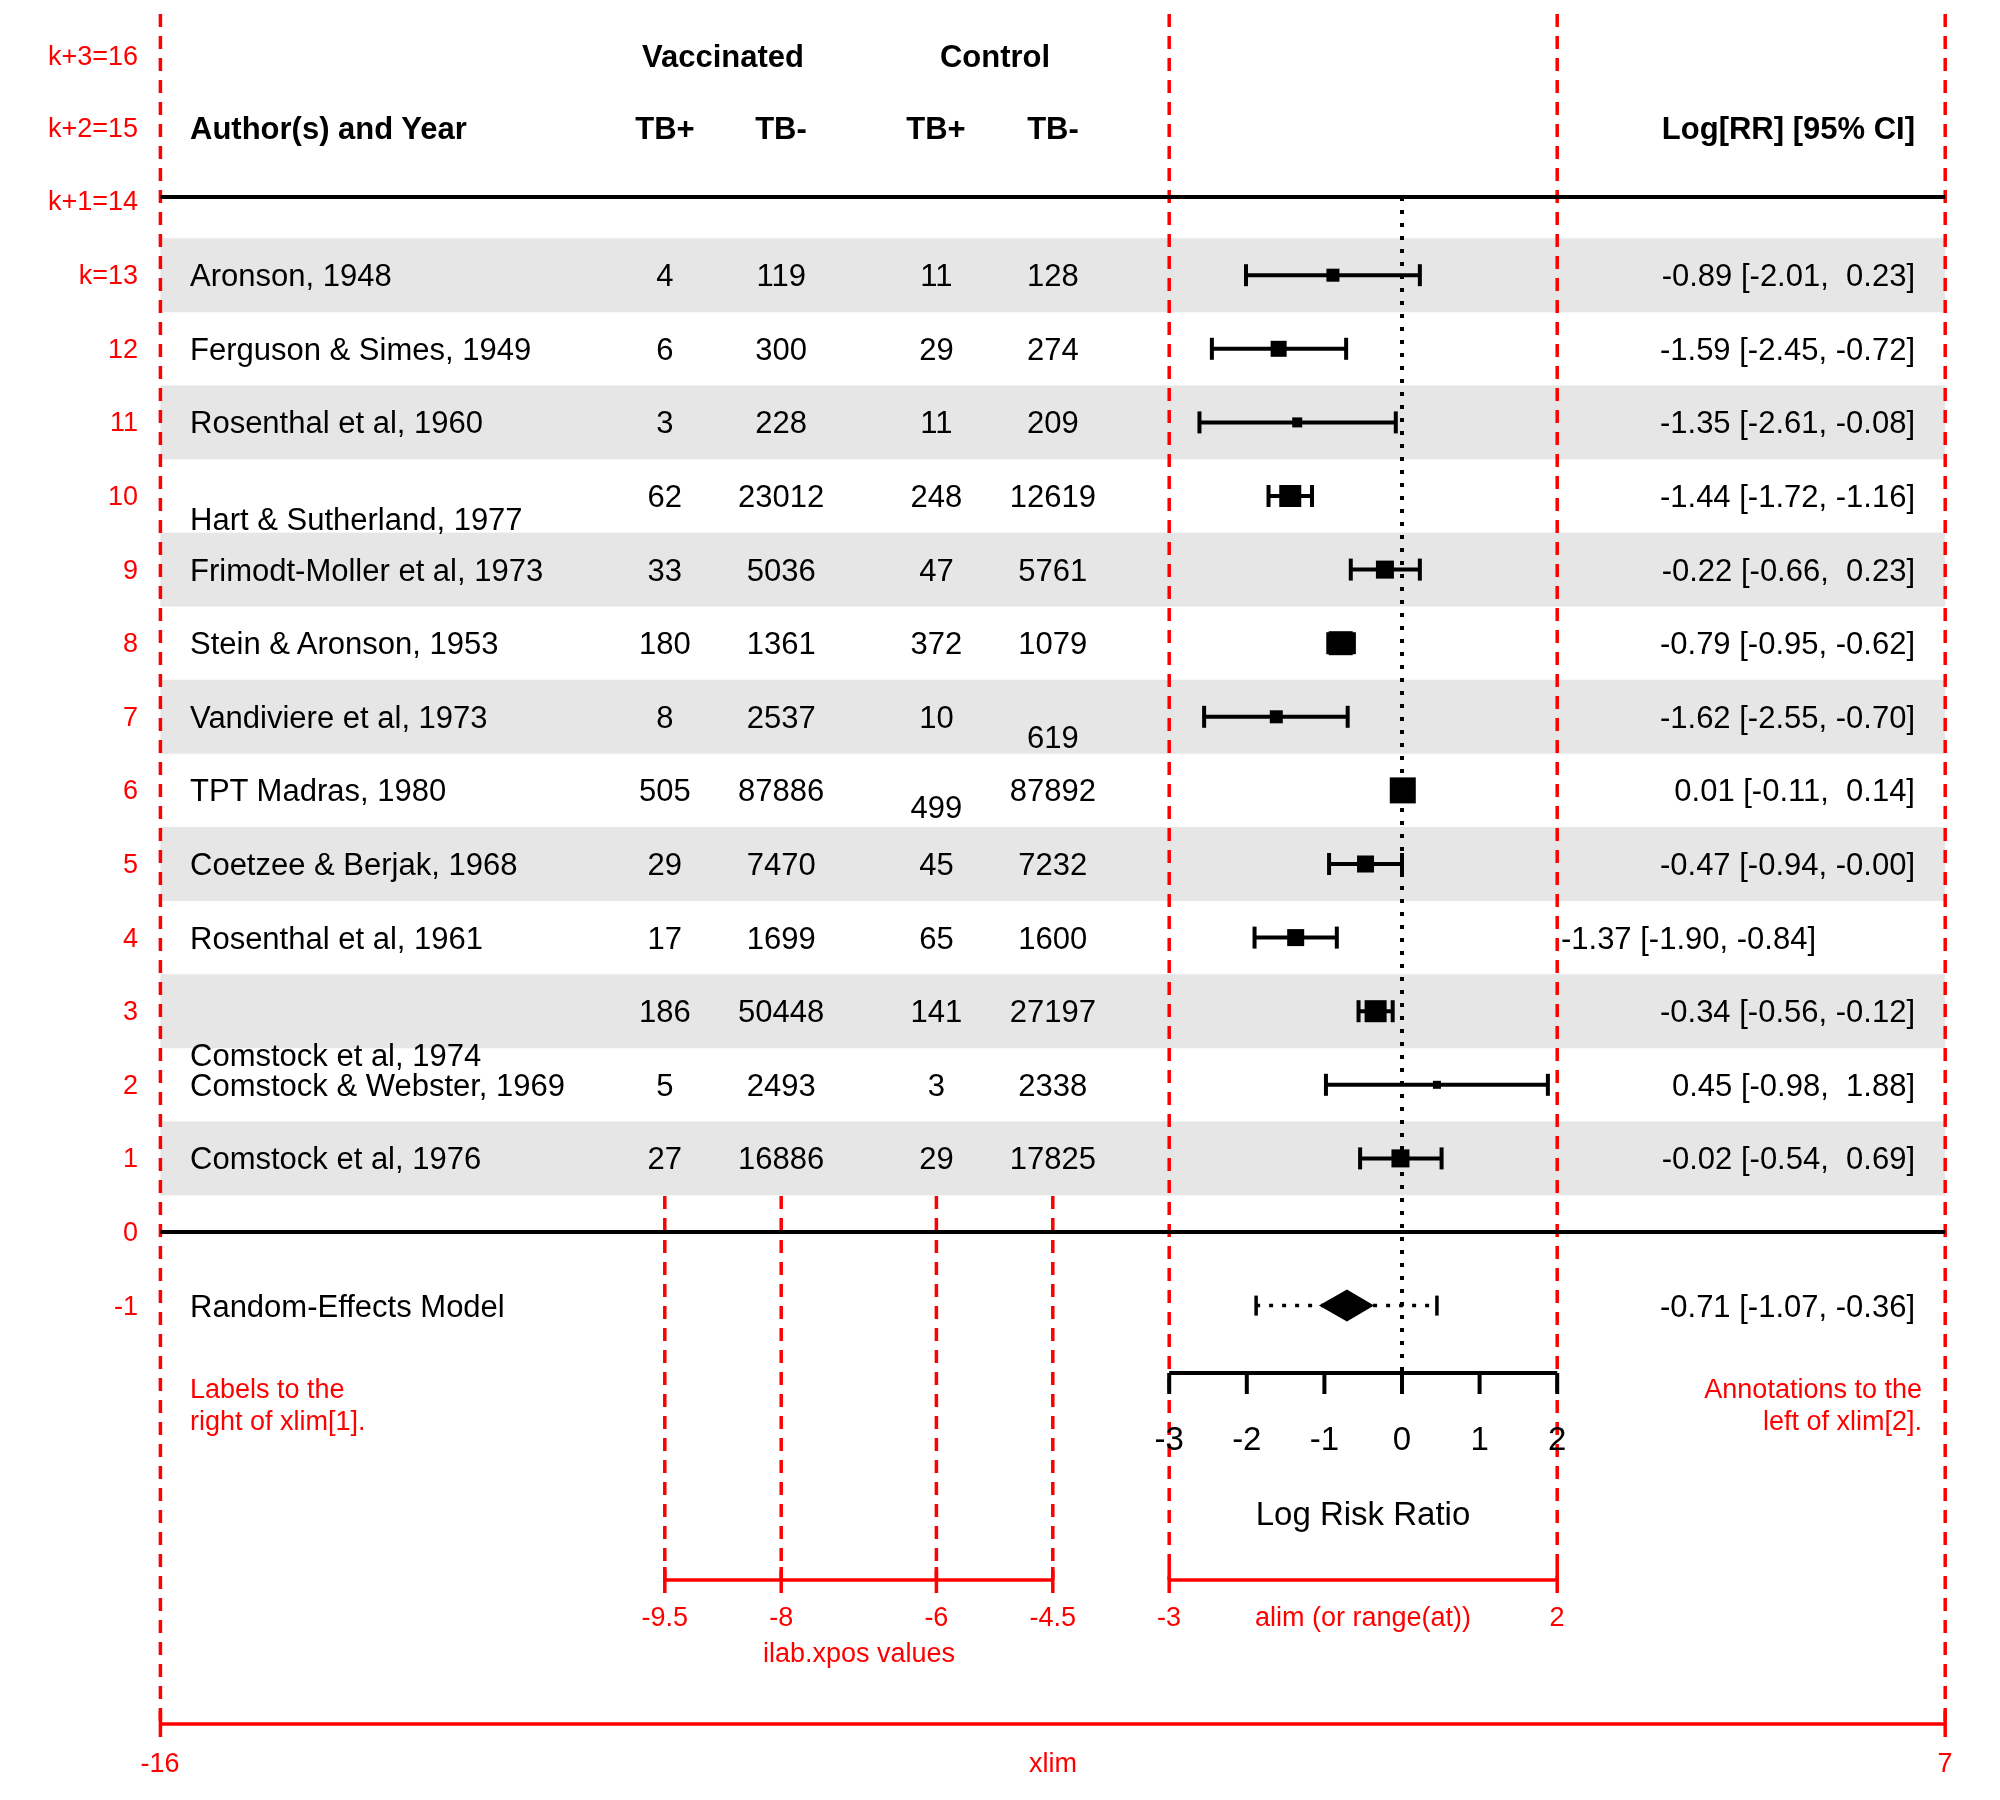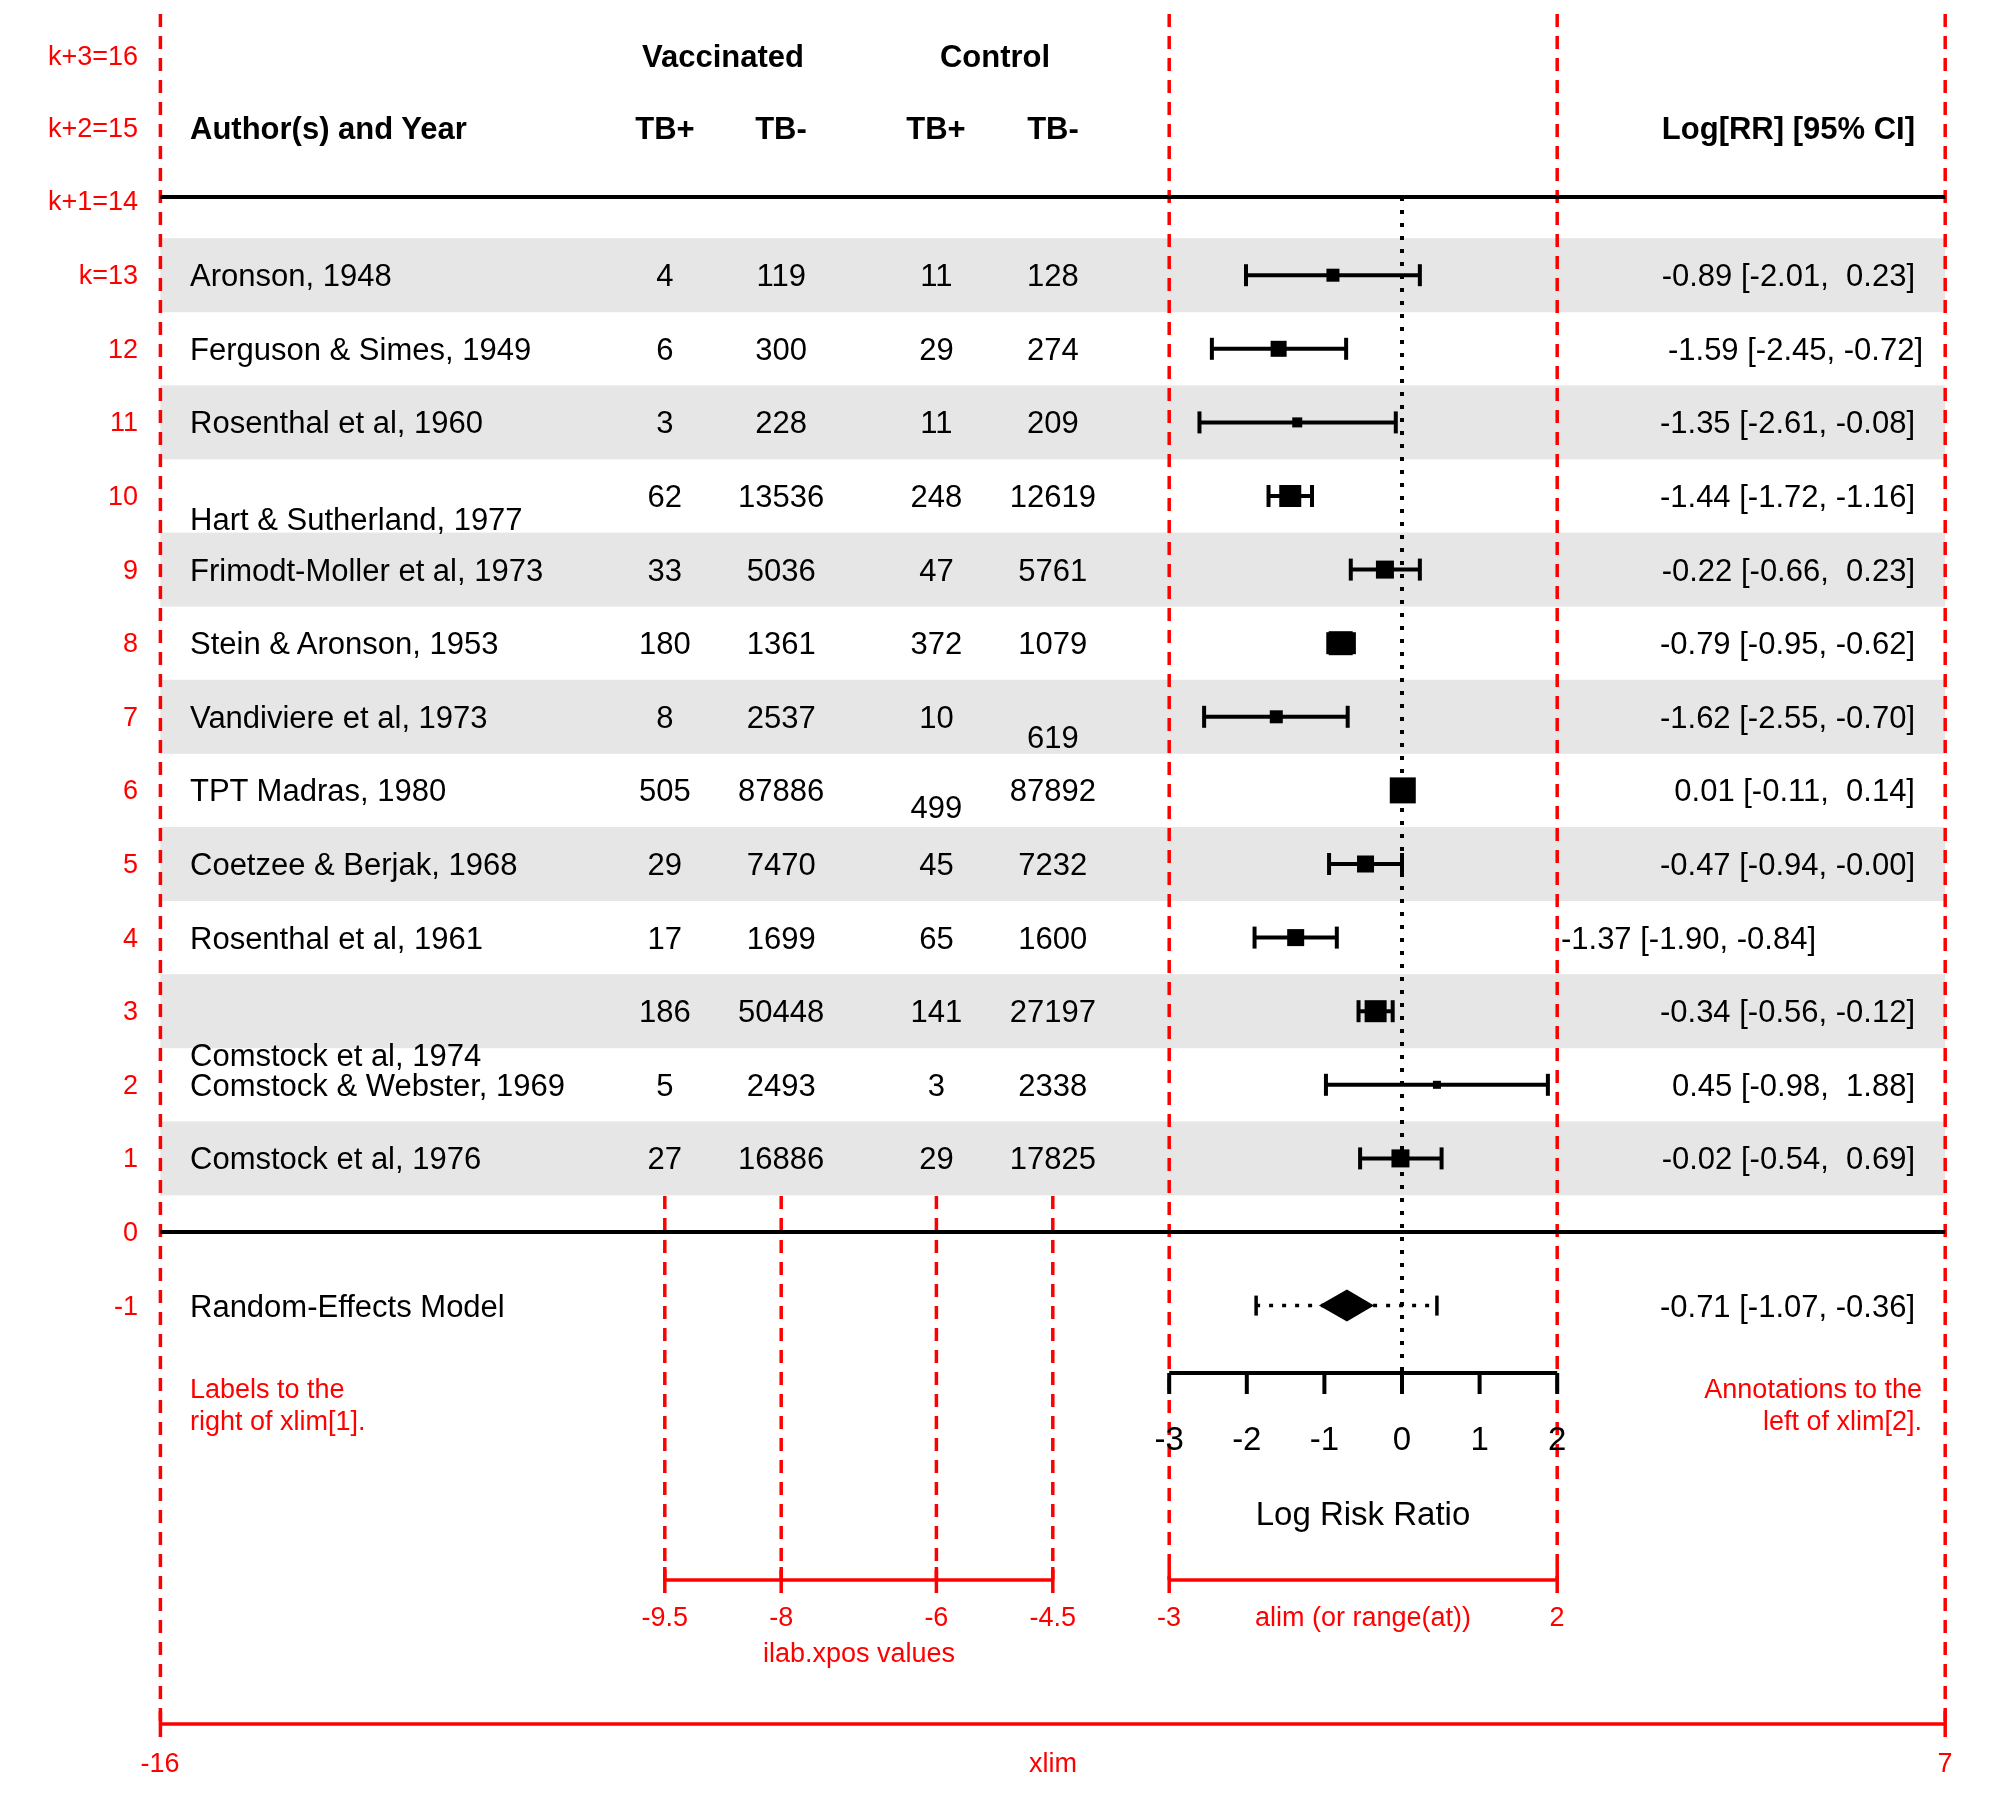--- a/index.html
+++ b/index.html
@@ -174,32 +174,32 @@
       <div class="txt c" style="left: 781.2px; top: 275.2px;">119</div>
       <div class="txt c" style="left: 936.4px; top: 275.2px;">11</div>
       <div class="txt c" style="left: 1052.8px; top: 275.2px;">128</div>
       <div class="txt r" style="left: 1915px; top: 275.2px;">-0.89 [-2.01,  0.23]</div>
       <div class="txt red sm r" style="left: 138px; top: 348.8px;">12</div>
       <div class="txt l" style="left: 190px; top: 348.8px;">Ferguson &amp; Simes, 1949</div>
       <div class="txt c" style="left: 664.8px; top: 348.8px;">6</div>
       <div class="txt c" style="left: 781.2px; top: 348.8px;">300</div>
       <div class="txt c" style="left: 936.4px; top: 348.8px;">29</div>
       <div class="txt c" style="left: 1052.8px; top: 348.8px;">274</div>
-      <div class="txt r" style="left: 1915px; top: 348.8px; margin-left: 8px;">-1.59 [-2.45, -0.72]</div>
+      <div class="txt r" style="left: 1915px; top: 348.8px;">-1.59 [-2.45, -0.72]</div>
       <div class="txt red sm r" style="left: 138px; top: 422.4px;">11</div>
       <div class="txt l" style="left: 190px; top: 422.4px;">Rosenthal et al, 1960</div>
       <div class="txt c" style="left: 664.8px; top: 422.4px;">3</div>
       <div class="txt c" style="left: 781.2px; top: 422.4px;">228</div>
       <div class="txt c" style="left: 936.4px; top: 422.4px;">11</div>
       <div class="txt c" style="left: 1052.8px; top: 422.4px;">209</div>
       <div class="txt r" style="left: 1915px; top: 422.4px;">-1.35 [-2.61, -0.08]</div>
       <div class="txt red sm r" style="left: 138px; top: 496px;">10</div>
       <div class="txt l" style="left: 190px; top: 496px; margin-top: 23px;">Hart &amp; Sutherland, 1977</div>
       <div class="txt c" style="left: 664.8px; top: 496px;">62</div>
-      <div class="txt c" style="left: 781.2px; top: 496px;">13536</div>
+      <div class="txt c" style="left: 781.2px; top: 496px;">23012</div>
       <div class="txt c" style="left: 936.4px; top: 496px;">248</div>
       <div class="txt c" style="left: 1052.8px; top: 496px;">12619</div>
       <div class="txt r" style="left: 1915px; top: 496px;">-1.44 [-1.72, -1.16]</div>
       <div class="txt red sm r" style="left: 138px; top: 569.6px;">9</div>
       <div class="txt l" style="left: 190px; top: 569.6px;">Frimodt-Moller et al, 1973</div>
       <div class="txt c" style="left: 664.8px; top: 569.6px;">33</div>
       <div class="txt c" style="left: 781.2px; top: 569.6px;">5036</div>
       <div class="txt c" style="left: 936.4px; top: 569.6px;">47</div>
       <div class="txt c" style="left: 1052.8px; top: 569.6px;">5761</div>
       <div class="txt r" style="left: 1915px; top: 569.6px;">-0.22 [-0.66,  0.23]</div>

